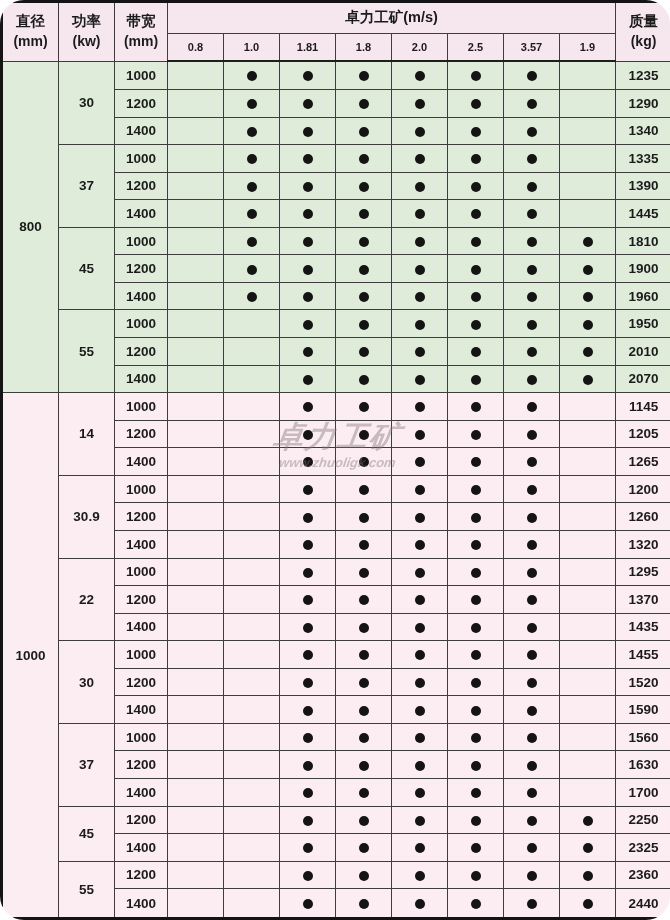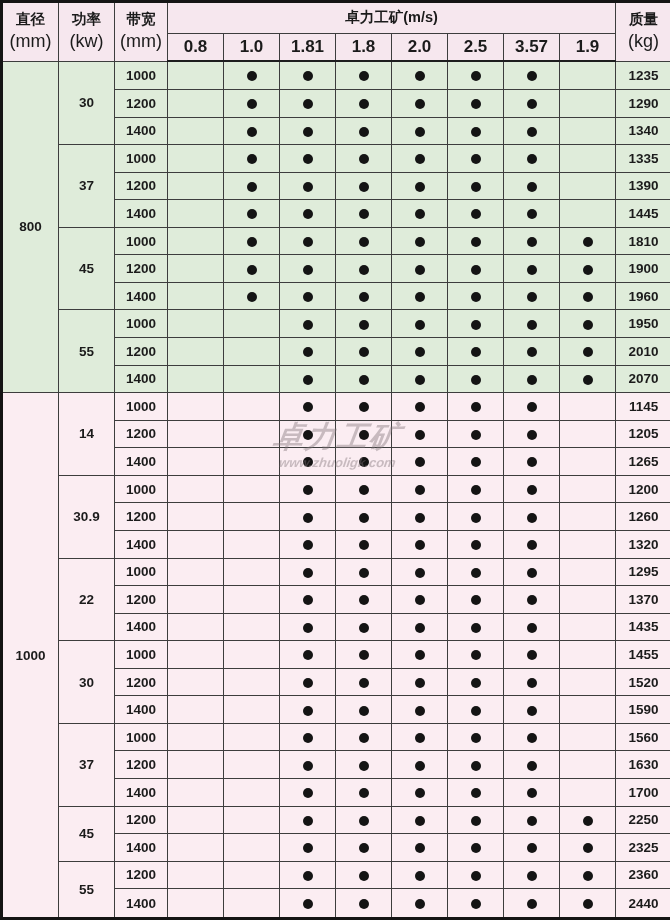--- a/index.html
+++ b/index.html
@@ -1,32 +1,33 @@
 <!DOCTYPE html>
 <html><head>
 <meta charset="utf-8">
 <style>
   html,body{margin:0;padding:0;background:#fff;}
   .page{
     position:relative;width:670px;height:920px;background:#fff;
     font-family:"Liberation Sans","DejaVu Sans",sans-serif;
     overflow:hidden;
+    border-radius:24px;
   }
   table.spec{
     width:670px;height:920px;border-collapse:collapse;table-layout:fixed;
     border:3px solid #141414;
   }
   .spec th,.spec td{
     border:1px solid #3d3d3d;text-align:center;vertical-align:middle;
     padding:0;color:#1b1b1b;font-weight:bold;
   }
   thead th{background:#f6e7ee;}
   .h1 th{height:30px;font-size:14.5px;line-height:1.35;}
-  .h2 th{height:26px;font-size:17px;}
-  .unit{font-size:18px;font-weight:normal;}
+  .h2 th{height:26px;font-size:11px;}
+  .unit{font-size:14px;font-weight:bold;}
   tbody td{font-size:13.5px;}
   tr.s0 td{background:#dfecda;}
   tr.s1 td{background:#fbedf2;}
   thead tr.h2 th{border-bottom:2px solid #1e1e1e;}
   .dot{
     display:inline-block;width:10px;height:10px;border-radius:50%;
     background:#141414;vertical-align:middle;
   }
   .watermark{
     position:absolute;left:250px;top:420px;width:175px;height:70px;

